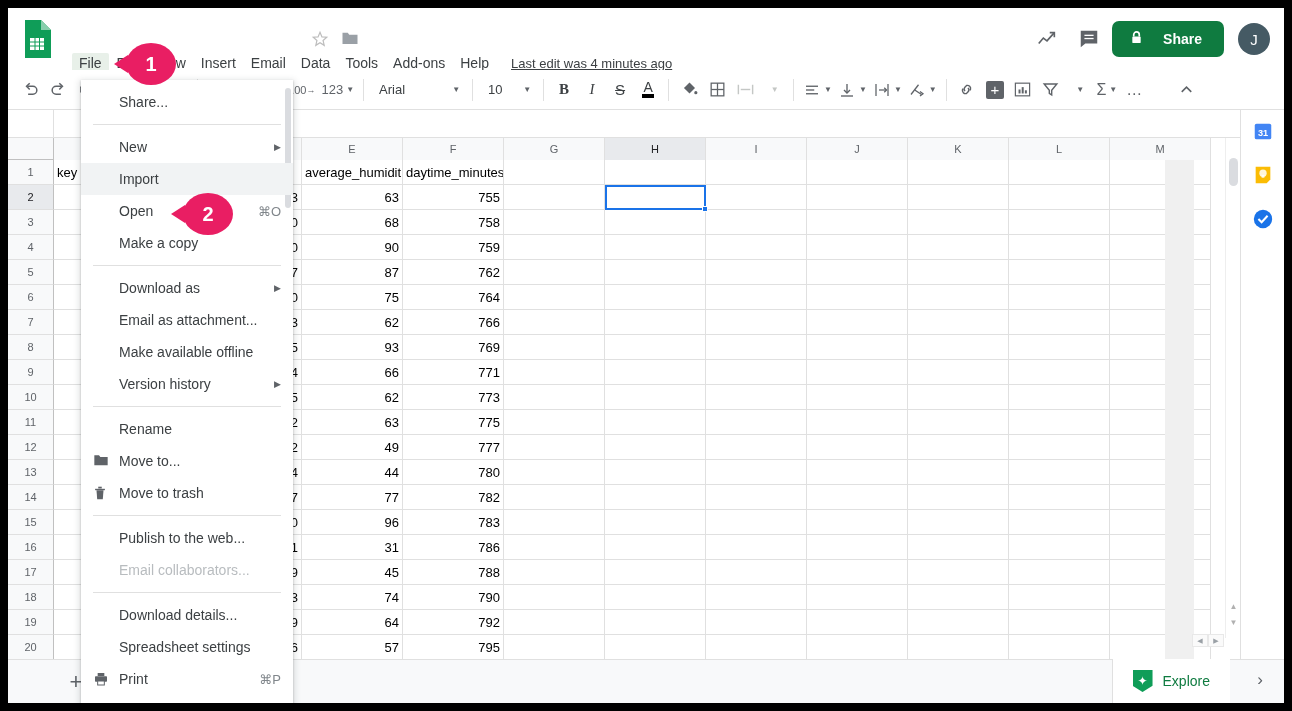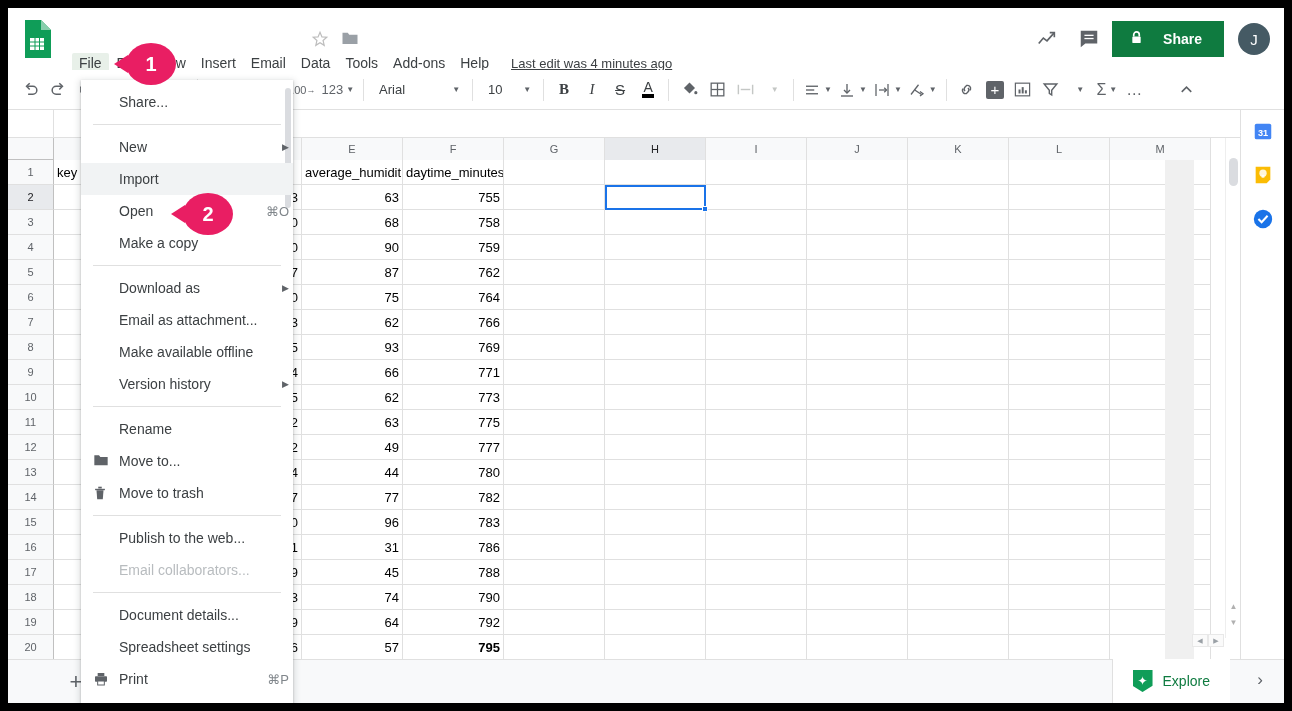--- a/index.html
+++ b/index.html
@@ -59,21 +59,21 @@
   }
   .tb-icon-btn {
     width: 38px; height: 38px; display: flex;
     align-items: center; justify-content: center;
     border-radius: 50%; margin-right: 4px;
   }
   .share-btn {
     display: flex; align-items: center; gap: 20px;
     background: #0f7b40; color: #fff;
     height: 36px; padding: 0 22px 0 18px;
-    border-radius: 0; font-size: 14px; font-weight: bold;
+    border-radius: 7px; font-size: 14px; font-weight: bold;
     margin-right: 14px; white-space: nowrap;
   }
   .avatar {
     width: 32px; height: 32px; border-radius: 50%;
     background: #455a64; color: #fff;
     display: flex; align-items: center; justify-content: center;
     font-size: 15px; margin-right: 14px;
   }
 
   
@@ -266,21 +266,21 @@
   
   .filemenu {
     position: absolute; left: 73px; top: 72px;
     width: 212px; height: 627px;
     background: #fff;
     box-shadow: 0 2px 6px 2px rgba(60,64,67,.15), 0 1px 2px rgba(60,64,67,.3);
     z-index: 50; padding-top: 6px;
   }
   .fm-item {
     height: 32px; display: flex; align-items: center;
-    font-size: 14px; color: #3c4043; padding-left: 38px; padding-right: 4px;
+    font-size: 14px; color: #3c4043; padding-left: 38px; padding-right: 12px;
     position: relative; white-space: nowrap;
   }
   .fm-item.hl { background: #f1f3f4; }
   .fm-item.dim { color: #b8bcbf; }
   .fm-icon {
     position: absolute; left: 12px; top: 50%; transform: translateY(-50%);
     width: 16px; height: 16px; color: #5f6368;
   }
   .fm-accel {
     margin-left: auto; font-size: 13px; color: #80868b;
@@ -856,21 +856,21 @@
           <div class="cell txt" style="width: 101px;"></div>
           <div class="cell txt" style="width: 101px;"></div>
           <div class="cell txt" style="width: 101px;"></div>
           <div class="cell txt" style="width: 101px;"></div>
         </div>
         <div class="grow">
           <div class="cell txt" style="width: 66px;"></div>
           <div class="cell num" style="width: 81px;">12</div>
           <div class="cell num" style="width: 101px;">11.6</div>
           <div class="cell num" style="width: 101px;">57</div>
-          <div class="cell num" style="width: 101px; font-weight: bold;">795</div>
+          <div class="cell num" style="width: 101px;">795</div>
           <div class="cell txt" style="width: 101px;"></div>
           <div class="cell txt" style="width: 101px;"></div>
           <div class="cell txt" style="width: 101px;"></div>
           <div class="cell txt" style="width: 101px;"></div>
           <div class="cell txt" style="width: 101px;"></div>
           <div class="cell txt" style="width: 101px;"></div>
           <div class="cell txt" style="width: 101px;"></div>
         </div>
       </div>
     <div class="grid-blank" id="gridblank" style="left: 1157px; top: 22px; width: 29px; height: 500px;"></div>
@@ -985,21 +985,21 @@
       </div>
       <div class="fm-sep"></div>
       <div class="fm-item">
         <span>Publish to the web...</span>
       </div>
       <div class="fm-item dim">
         <span>Email collaborators...</span>
       </div>
       <div class="fm-sep"></div>
       <div class="fm-item">
-        <span>Document details...</span>
+        <span>Download details...</span>
       </div>
       <div class="fm-item">
         <span>Spreadsheet settings</span>
       </div>
       <div class="fm-item">
         <span class="fm-icon"><svg width="16" height="16" viewBox="0 0 24 24" fill="#5f6368">
             <rect x="7" y="3" width="10" height="4.5"></rect>
             <rect x="3" y="8" width="18" height="8" rx="1"></rect>
             <rect x="7" y="15" width="10" height="6" fill="#fff" stroke="#5f6368" stroke-width="1.5"></rect>
           </svg></span>

